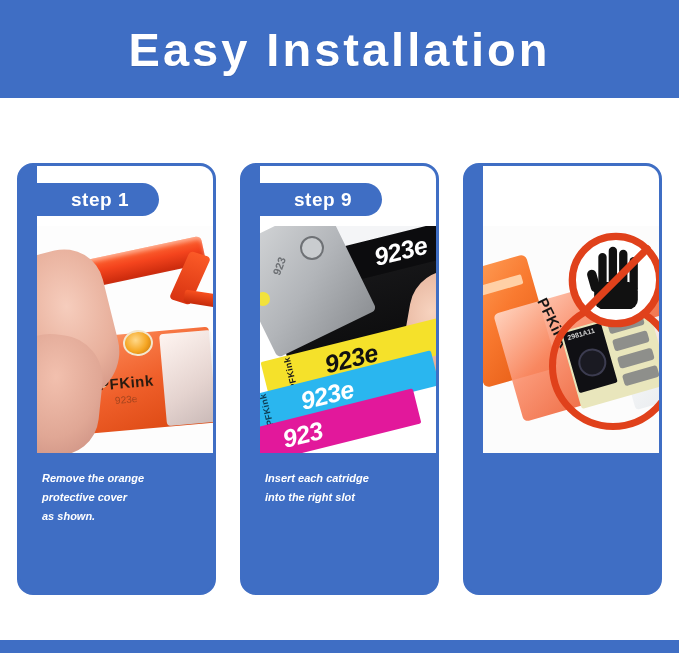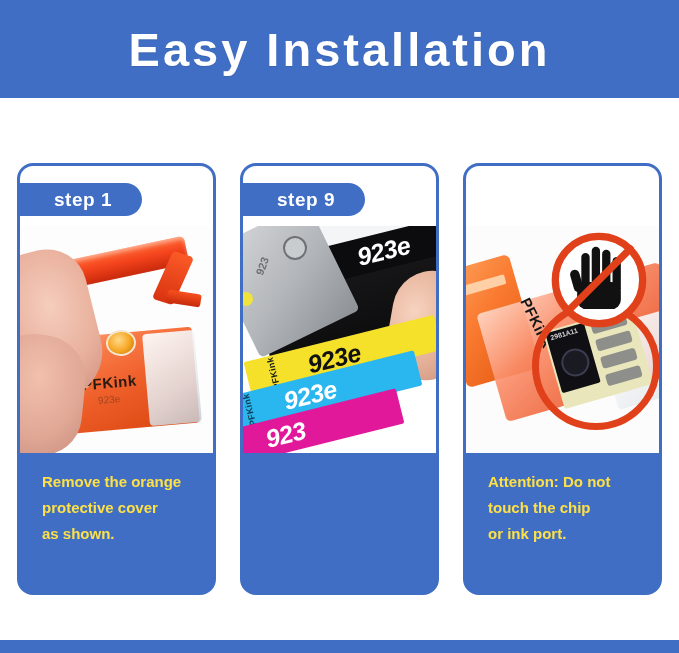--- a/index.html
+++ b/index.html
@@ -60,20 +60,21 @@
     flex-direction: column;
   }
 
   
   .card-top {
     position: relative;
     background: #ffffff;
     height: 287px;
     width: 100%;
     overflow: hidden;
+    margin-left: 17px;
   }
 
   .badge {
     position: absolute;
     left: -6px;
     top: 17px;
     width: 128px;
     height: 33px;
     background: #3f6ec4;
     border-radius: 0 18px 18px 0;
@@ -387,25 +388,26 @@
   }
 
   
   .caption {
     flex: 1;
     background: #3f6ec4;
     padding: 16px 0 0 22px;
     box-sizing: border-box;
   }
   .caption-text {
-    color: #fde047;
-    font-size: 15px;
+    color: #ffffff;
+    font-size: 11px;
     font-weight: bold;
     line-height: 1.72;
     white-space: pre-line;
+    font-style: italic;
   }
 
   
   .bottom-bar {
     position: absolute;
     left: 0;
     top: 640px;
     width: 679px;
     height: 13px;
     background: #3f6ec4;
@@ -485,20 +487,24 @@
           <span class="code">923</span>
         </div>
 
         <div class="p2-printer-grey"></div>
         <div class="p2-printer-btn"></div>
         <div class="p2-grey-text">923</div>
         <div class="p2-yellow-dot"></div>
       </div>
     </div>
 
+    <div class="caption">
+      <div class="caption-text">Insert each catridge
+into the right slot</div>
+    </div>
   </div>
 
   <div class="card">
     <div class="card-top">
 
 
       <div class="photo">
         <div class="p3-bg"></div>
         <div class="p3-clip"></div>
         <div class="p3-clip-bar"></div>
@@ -529,22 +535,17 @@
               <rect x="63" y="28" width="8" height="34" rx="4"></rect>
               <rect x="24" y="40" width="9" height="22" rx="4.5" transform="rotate(-16 28 51)"></rect>
               <rect x="29" y="52" width="42" height="26" rx="9"></rect>
             </g>
             <line x1="20" y1="80" x2="80" y2="20" stroke="#e0411b" stroke-width="7" stroke-linecap="round"></line>
           </svg>
         </div>
       </div>
     </div>
 
-    <div class="caption">
-      <div class="caption-text">Attention: Do not
-touch the chip
-or ink port.</div>
-    </div>
   </div>
 
 </div>
 
 <div class="bottom-bar"></div>
 
 </body></html>

